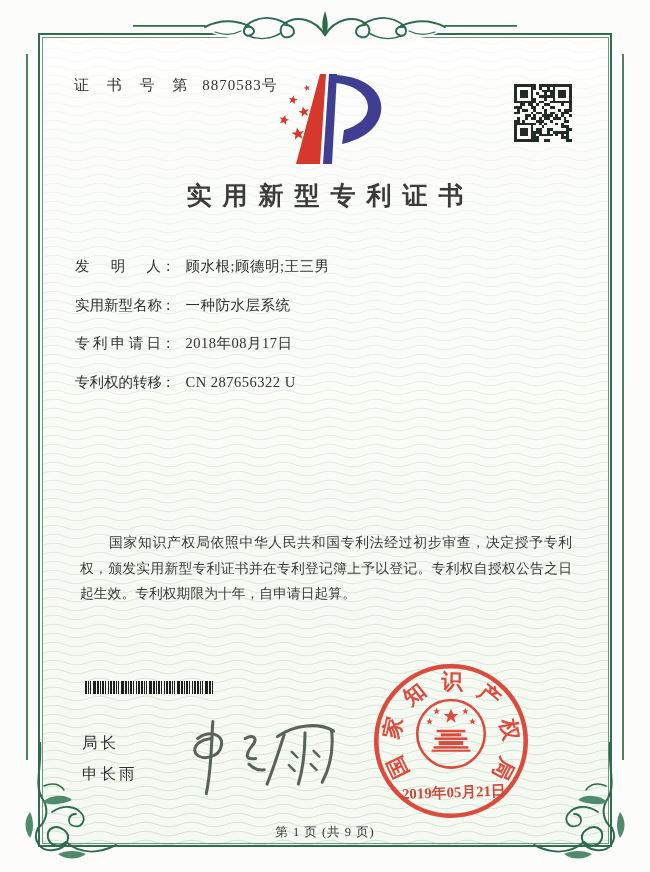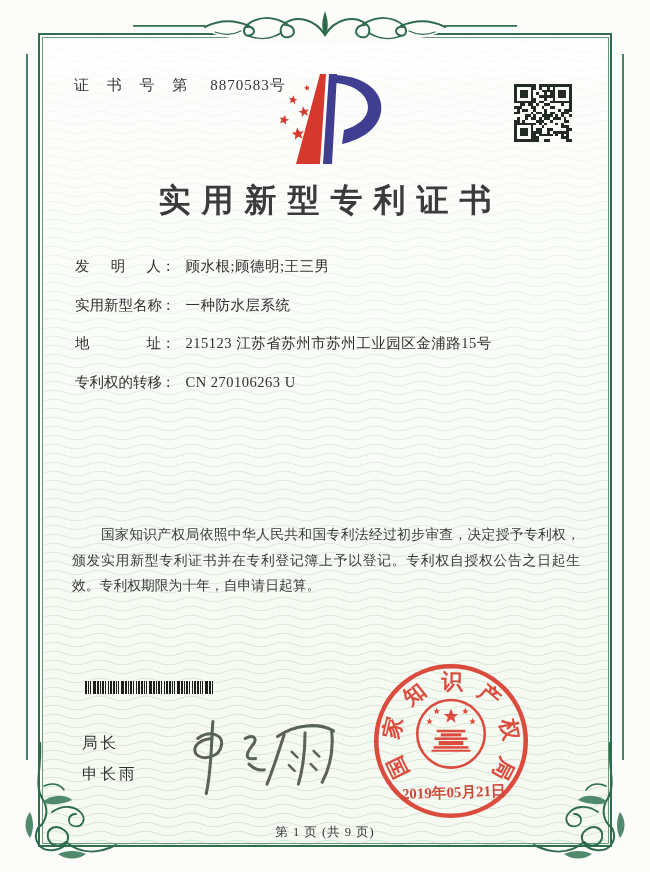--- a/index.html
+++ b/index.html
@@ -11,40 +11,40 @@
   .inner-frame{position:absolute;left:38px;top:33px;right:38px;bottom:25px;border:2.5px solid #2f6e4f;}
   .inner-frame::after{content:"";position:absolute;inset:1.5px;border:1px solid #69987e;}
   .guilloche{position:absolute;left:42px;top:37px;z-index:0;}
   .top-ornament{position:absolute;left:133px;top:5px;z-index:2;}
   .corner-ornament{position:absolute;bottom:8px;z-index:2;}
   .corner-left{left:14px;}
   .corner-right{right:14px;transform:scaleX(-1);}
   
   .cert-no{position:absolute;left:74px;top:76px;font-size:15px;z-index:3;color:#333;}
   .cert-no .sp{letter-spacing:7px;font-family:Liberation Serif, serif;}
-  .cert-no .num{letter-spacing:1px;margin-left:16px;}
+  .cert-no .num{letter-spacing:1px;margin-left:8px;}
   .logo{position:absolute;left:260px;top:68px;z-index:3;}
   .qr{position:absolute;left:514px;top:84px;width:58px;height:58px;z-index:3;
       display:grid;grid-template-columns:repeat(21,1fr);grid-auto-rows:1fr;}
   .qr i{display:block;}
   .qr i.d{background:#232b25;}
   .title{position:absolute;left:0;right:0;top:179px;z-index:3;text-align:center;
-         font-size:32px;font-weight:600;color:#3b3b3b;letter-spacing:11px;padding-left:11px;}
+         font-size:25px;font-weight:600;color:#3b3b3b;letter-spacing:11px;padding-left:11px;}
   
   .fields{position:absolute;left:75px;top:257px;width:505px;z-index:3;font-size:14.5px;color:#303030;}
   .frow{height:22px;margin-bottom:16.5px;white-space:nowrap;}
   .flabel{display:inline-block;width:86px;text-align:justify;text-align-last:justify;}
   .colon{display:inline-block;margin-right:10px;}
   .fvalue{letter-spacing:0.5px;}
   .grant-row{display:flex;}
   .grant-first{width:318px;}
   
   .paras{position:absolute;left:72px;top:522px;width:508px;z-index:3;font-size:13.8px;
          line-height:25.5px;text-align:justify;color:#3a3a3a;}
-  .paras p{margin:0;text-indent:2.1em;}
+  .paras p{margin:8px;text-indent:2.1em;}
   
   .barcode{position:absolute;left:85px;top:681px;height:13px;z-index:3;display:flex;align-items:stretch;}
   .barcode i{display:block;height:100%;background:#1d1d1d;}
   .signer{position:absolute;left:82px;top:727px;z-index:3;font-size:15.5px;line-height:31px;letter-spacing:3px;color:#2f2f2f;}
   .signature{position:absolute;left:182px;top:710px;z-index:3;}
   .seal{position:absolute;left:364px;top:654px;z-index:4;}
   .footer{position:absolute;left:0;right:0;top:824px;z-index:3;text-align:center;font-size:12.5px;letter-spacing:1px;color:#333;}
 </style>
 </head>
 <body>
@@ -577,25 +577,25 @@
   <div class="title">实用新型专利证书</div>
 
   <div class="fields">
     <div class="frow">
       <span class="flabel">发明人</span><span class="colon">：</span><span class="fvalue">顾水根;顾德明;王三男</span>
     </div>
     <div class="frow">
       <span class="flabel">实用新型名称</span><span class="colon">：</span><span class="fvalue">一种防水层系统</span>
     </div>
     <div class="frow">
-      <span class="flabel">地址</span><span class="colon">：</span><span class="fvalue">215123 江苏省苏州市苏州工业园区金浦路15号</span>
+      <span class="flabel">专利申请日</span><span class="colon">：</span><span class="fvalue">2018年08月17日</span>
     </div>
     <div class="frow grant-row">
       <span>
-        <span class="flabel">专利权的转移</span><span class="colon">：</span><span class="fvalue">CN 270106263 U</span>
+        <span class="flabel">专利权的转移</span><span class="colon">：</span><span class="fvalue">CN 287656322 U</span>
       </span>
     </div>
   </div>
 
   <div class="paras">
     <p>国家知识产权局依照中华人民共和国专利法经过初步审查，决定授予专利权，颁发实用新型专利证书并在专利登记簿上予以登记。专利权自授权公告之日起生效。专利权期限为十年，自申请日起算。</p>
   </div>
 
   <div class="barcode">
       <i style="width: 2px; margin-right: 1px;"></i>

